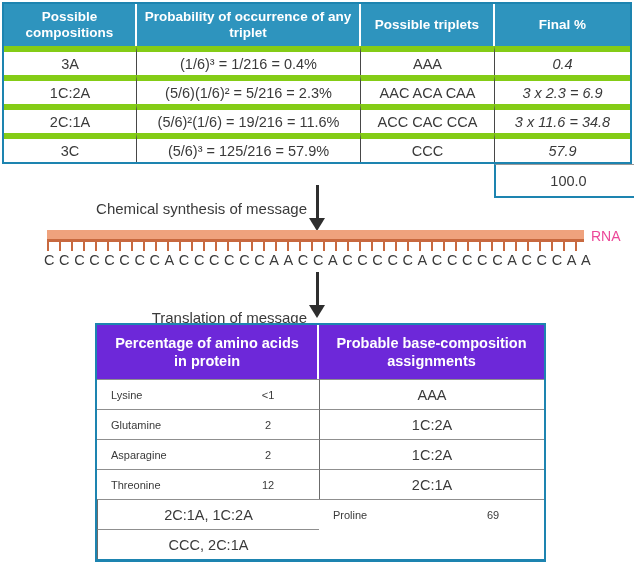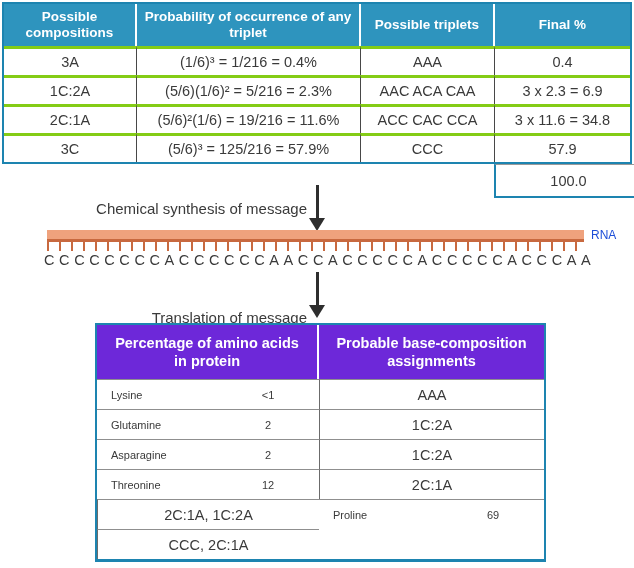--- a/index.html
+++ b/index.html
@@ -40,25 +40,25 @@
     padding: 2px 6px;
     border-right: 2px solid #ffffff;
   }
   .top-table .hcell:nth-child(4) { border-right: none; }
   .top-table .cell {
     display: flex;
     align-items: center;
     justify-content: center;
     text-align: center;
     font-size: 14.5px;
-    border-top: 3px solid #84cc16;
+    border-top: 6px solid #84cc16;
     border-right: 1px solid #474747;
     background: #ffffff;
   }
-  .top-table .cell.lastcol { border-right: none; }
+  .top-table .cell.lastcol { border-right: none; font-style: italic; }
 
   .total-cell {
     position: absolute;
     left: 494px; top: 164px;
     width: 149px; height: 34px;
     background: #ffffff;
     border: 2px solid #1d84b0;
     border-top: 1px solid #9a9a9a;
     display: flex;
     align-items: center;
@@ -115,22 +115,22 @@
     width: 537px; height: 9px;
     background: repeating-linear-gradient(
       to right,
       #c8693f 0px, #c8693f 2px,
       transparent 2px, transparent 12px
     );
   }
   .rna-label {
     position: absolute;
     left: 591px; top: 228px;
-    font-size: 12px;
-    color: #1d4ed8;
+    font-size: 14px;
+    color: #ec4899;
   }
   .rna-sequence {
     position: absolute;
     left: 44px; top: 252px;
     width: 545px;
     text-align: center;
     font-size: 14.5px;
     letter-spacing: 4.6px;
     color: #3a3a3a;
     white-space: nowrap;

